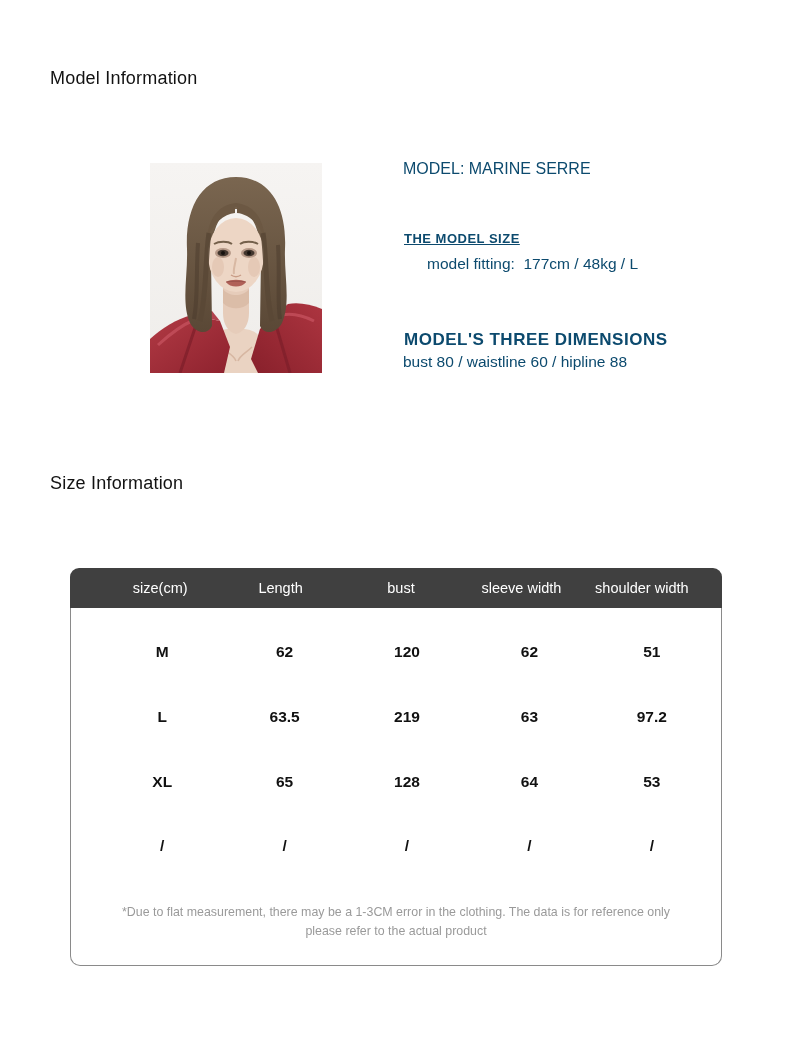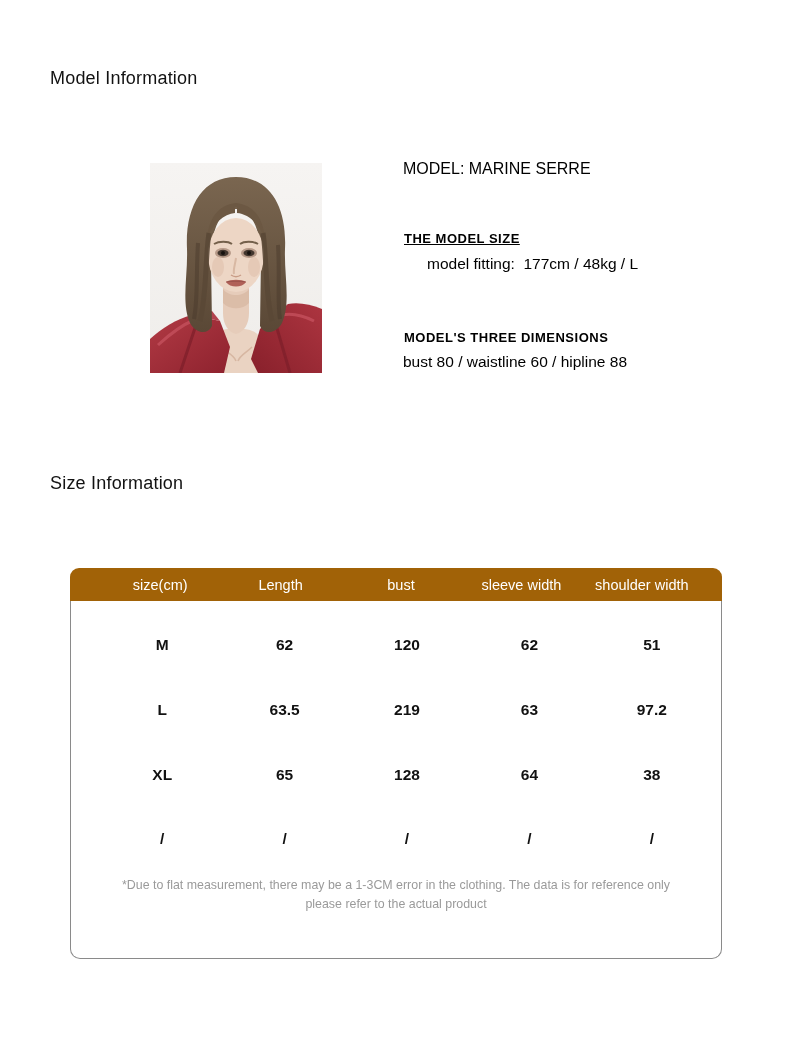--- a/index.html
+++ b/index.html
@@ -6,46 +6,46 @@
   body { background:#fff; font-family:"Liberation Sans", sans-serif; }
   .page { position:relative; width:790px; height:1053px; background:#ffffff; overflow:hidden;border-radius:16px; }
 
   .section-heading { position:absolute; left:50px; font-size:18px; color:#121212; font-weight:400; letter-spacing:0.2px; }
   #model-heading { top:68px; }
   #size-heading  { top:473px; }
 
   .photo-wrap { position:absolute; left:150px; top:163px; width:172px; height:210px; overflow:hidden; }
   .photo-wrap svg { display:block; width:100%; height:100%; }
 
-  .info-text { position:absolute; color:#000000; white-space:pre-wrap; }
+  .info-text { position:absolute; color:#0c4a6e; white-space:pre-wrap; }
   #model-line { left:403px; top:160px; font-size:16px; }
   #size-label { left:404px; top:231px; font-size:13px; font-weight:700; letter-spacing:0.5px;text-decoration:underline; }
   #fitting-line { left:403px; top:255px; font-size:15.5px;margin-left:24px; }
-  #dims-label { left:404px; top:330px; font-size:13px; font-weight:700; letter-spacing:0.5px; }
+  #dims-label { left:404px; top:330px; font-size:17px; font-weight:700; letter-spacing:0.5px; }
   #dims-line { left:403px; top:353px; font-size:15.5px; }
 
   .size-table { position:absolute; left:70px; top:568px; width:652px; }
   .table-header {
-    display:flex; align-items:center; height:33px;
-    background:#a16207; color:#ffffff;
+    display:flex; align-items:center; height:40px;
+    background:#404040; color:#ffffff;
     border-radius:9px 9px 0 0;
     padding:0 20px 0 30px;
     font-size:14.5px;
   }
   .table-header .col { flex:1; text-align:center; white-space:nowrap; }
   .table-body {
     height:358px;
     border:1px solid #8A8A8A; border-top:none;
     border-radius:0 0 10px 10px;
     background:#fff;
     padding-top:12px;
   }
   .trow { display:flex; align-items:center; height:64.7px; padding:0 8px 0 30px; }
   .trow .cell { flex:1; text-align:center; font-size:15.5px; font-weight:700; color:#111; }
-  .footnote { margin-top:4px; text-align:center; color:#9A9A9A; font-size:12.4px; line-height:19px; }
+  .footnote { margin-top:24px; text-align:center; color:#9A9A9A; font-size:12.4px; line-height:19px; }
 </style>
 </head>
 <body>
 
 <div class="page">
 
   <div class="section-heading" id="model-heading">Model Information</div>
 
   <div class="photo-wrap">
     <svg viewBox="0 0 172 210" preserveAspectRatio="none">
@@ -138,21 +138,21 @@
         <div class="cell">63.5</div>
         <div class="cell">219</div>
         <div class="cell">63</div>
         <div class="cell">97.2</div>
       </div>
       <div class="trow">
         <div class="cell">XL</div>
         <div class="cell">65</div>
         <div class="cell">128</div>
         <div class="cell">64</div>
-        <div class="cell">38</div>
+        <div class="cell">53</div>
       </div>
       <div class="trow">
         <div class="cell">/</div>
         <div class="cell">/</div>
         <div class="cell">/</div>
         <div class="cell">/</div>
         <div class="cell">/</div>
       </div>
       <div class="footnote">
         <div>*Due to flat measurement, there may be a 1-3CM error in the clothing. The data is for reference only</div>

